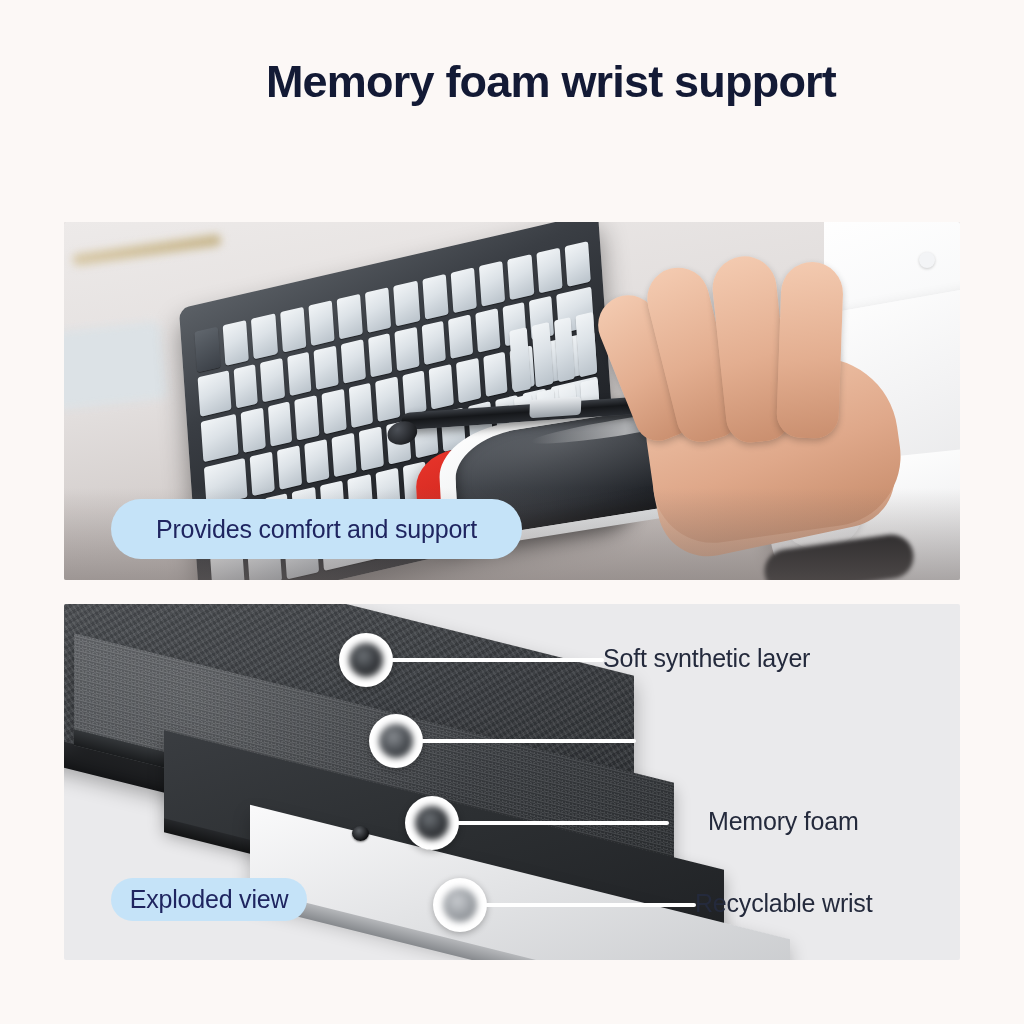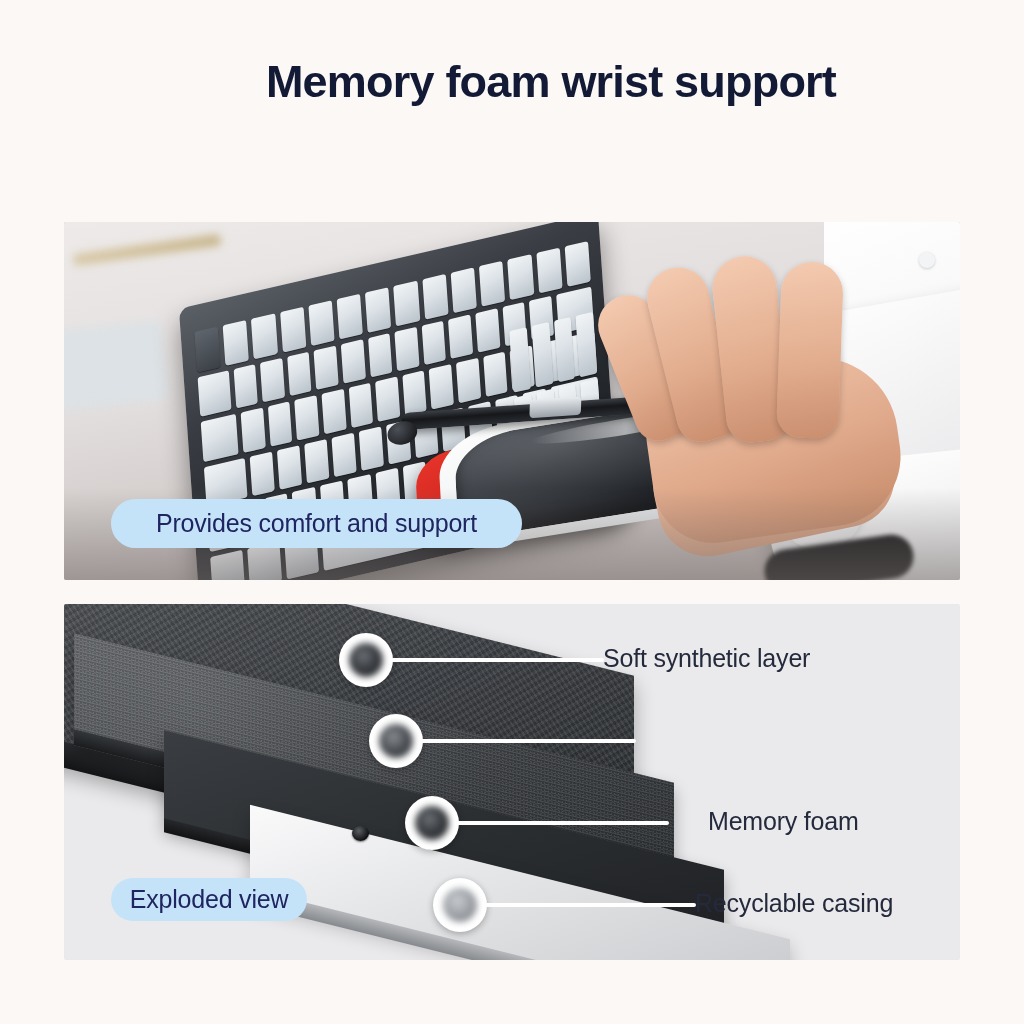--- a/index.html
+++ b/index.html
@@ -201,21 +201,21 @@
   .core.light{ background:radial-gradient(circle at 42% 38%,#C9CCD0 0%,#9DA1A6 50%,#71757A 100%); }
   .leader{ position:absolute; height:4px; background:#FFFFFF; border-radius:2px; }
 
   .label{ position:absolute; font-size:25px; color:#242A3C; white-space:nowrap;
     letter-spacing:-0.2px; }
 
   
   .pill{ position:absolute; background:#C5E3F8; color:#1F2560;
     border-radius:999px; display:flex; align-items:center; justify-content:center;
     font-size:25px; letter-spacing:-0.2px; }
-  #pill-comfort{ left:111px; top:499px; width:411px; height:49px; }
+  #pill-comfort{ left:111px; top:499px; width:411px; height:60px; }
   #pill-exploded{ left:111px; top:878px; width:196px; height:43px; }
 </style>
 </head>
 <body>
 
 <div class="header">
   <div class="title">Memory foam wrist support</div>
 </div>
 
 <div class="panel" id="photo">
@@ -390,18 +390,18 @@
   <div class="marker" style="left:341px; top:192px;">
     <div class="core dark"></div>
   </div>
   <div class="leader" style="left:393px; top:217px; width:212px;"></div>
   <div class="label" style="left:604px; top:203px;margin-left:40px;">Memory foam</div>
 
   <div class="marker" style="left:369px; top:274px;">
     <div class="core light"></div>
   </div>
   <div class="leader" style="left:421px; top:299px; width:211px;"></div>
-  <div class="label" style="left:631px; top:285px;">Recyclable casing</div>
+  <div class="label" style="left:631px; top:285px;">Recyclable wrist</div>
 </div>
 
 <div class="pill" id="pill-exploded">
   <span>Exploded view</span>
 </div>
 
 </body></html>

